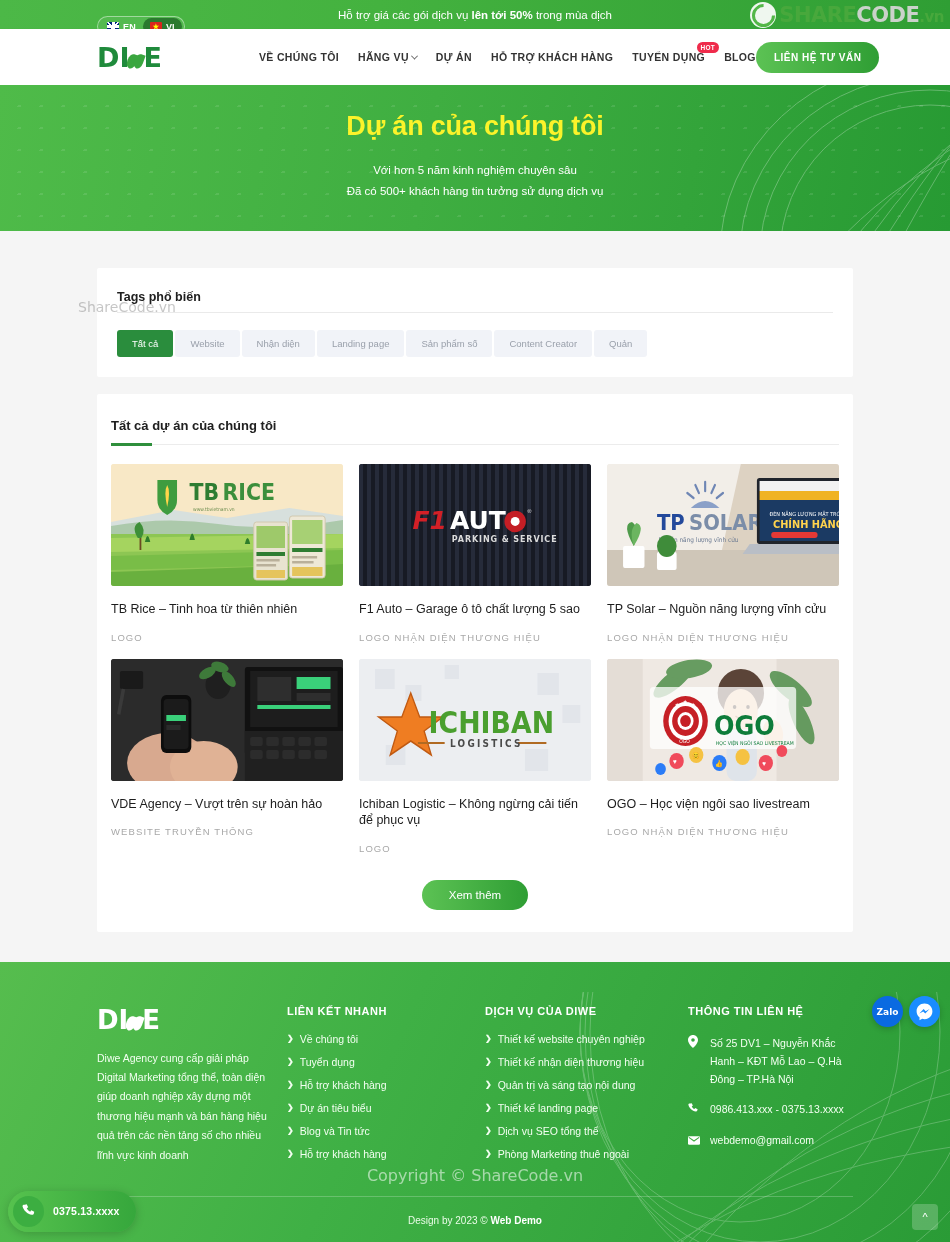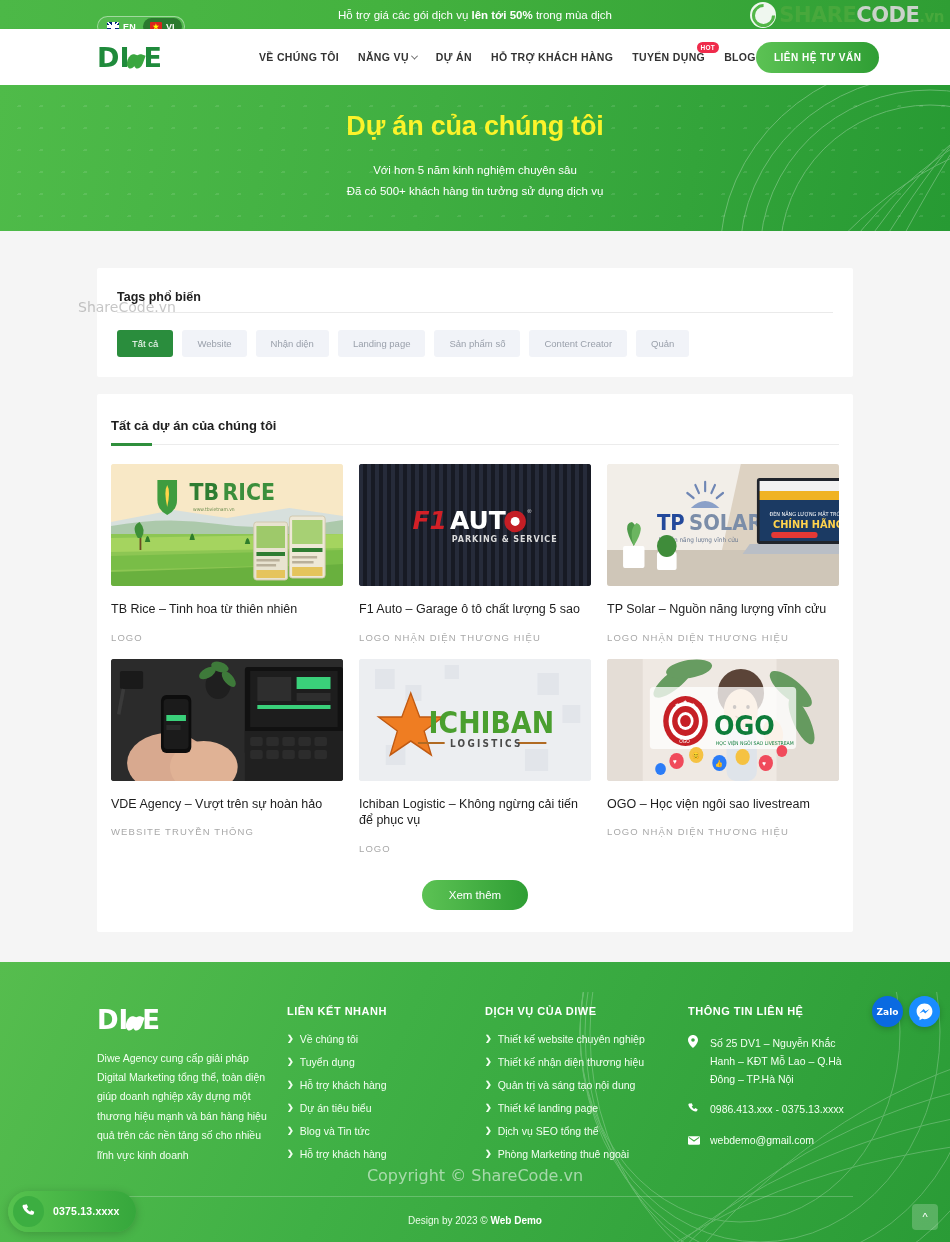--- a/index.html
+++ b/index.html
@@ -217,21 +217,21 @@
   .panel-title {
     font-size: 12.5px;
     font-weight: 700;
     color: #202020;
     margin-bottom: 6px;
   }
   .panel-rule {
     height: 1px; background: #eaeaea;
     margin: 8px 0 17px 0;
   }
-  .tag-row { display: flex; gap: 9px; flex-wrap: wrap; }
+  .tag-row { display: flex; gap: 2px; flex-wrap: wrap; }
   .tag {
     font-size: 9.5px;
     padding: 8px 15px;
     border-radius: 3px;
     background: #f1f3f8;
     color: #9aa0ab;
     cursor: pointer;
     white-space: nowrap;
   }
   .tag.active { background: #2a8d3d; color: #ffffff; }
@@ -500,21 +500,21 @@
       <span class="leaf"></span>
       <span class="leaf"></span>
       <span>E</span>
   </div>
 
   <nav class="nav">
     <a href="#">
         <span>VỀ CHÚNG TÔI</span>
       </a>
     <a href="#">
-        <span>NĂNG VỤ</span>
+        <span>HÃNG VỤ</span>
         <span class="caret"></span>
       </a>
     <a href="#">
         <span>DỰ ÁN</span>
       </a>
     <a href="#">
         <span>HỖ TRỢ KHÁCH HÀNG</span>
       </a>
     <a href="#">
         <span>TUYỂN DỤNG</span>

